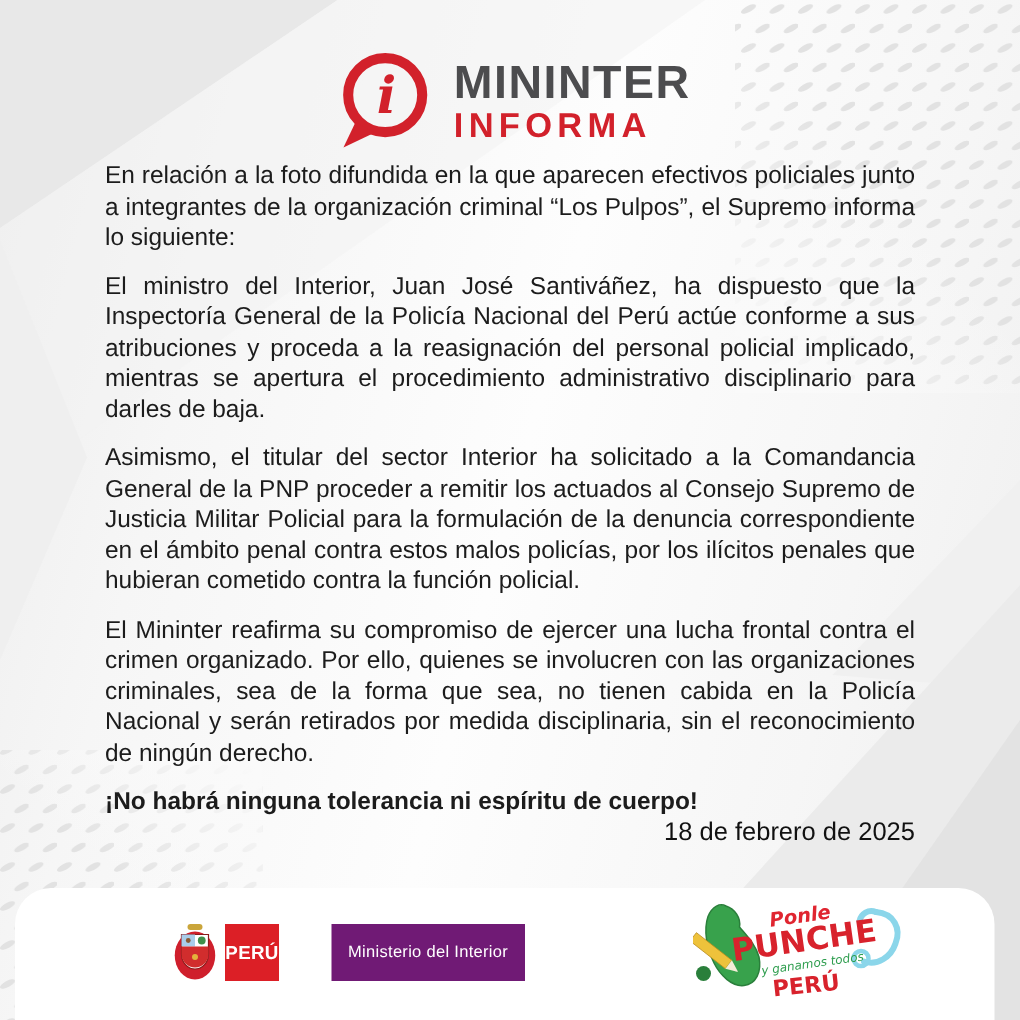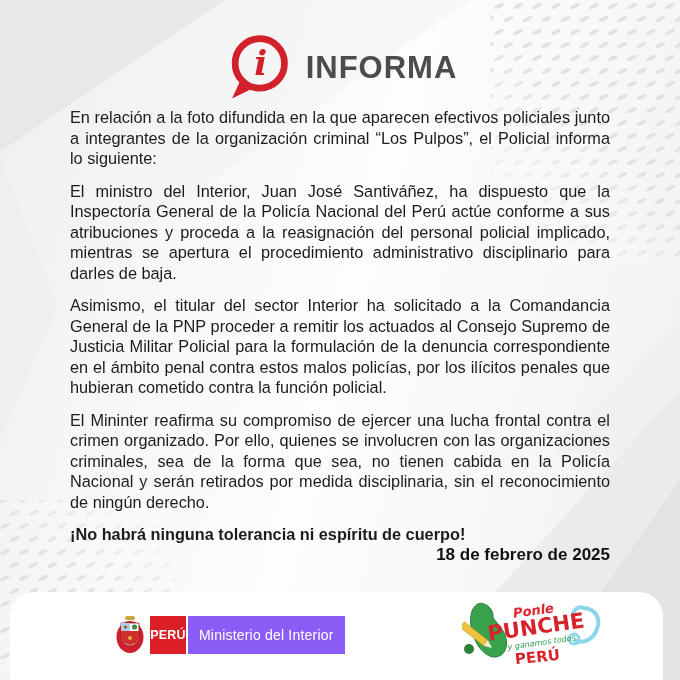--- a/index.html
+++ b/index.html
@@ -30,40 +30,40 @@
     color:#1c1c1c;
   }
   .body-text p{
     margin:0 0 12px 0;font-size:16.3px;line-height:20.5px;
     text-align:justify;
   }
   .body-text p.left{text-align:left;font-weight:bold;}
   .body-text .b{font-weight:normal;}
   .date{
     position:absolute;left:70px;top:545px;width:540px;
-    text-align:right;font-size:17px;font-weight:bold;color:#111;
+    text-align:right;font-size:17px;font-weight:normal;color:#111;
   }
   
   .footer-card{
     position:absolute;left:10px;top:592px;width:653px;height:88px;
     background:#ffffff;border-radius:24px 24px 0 0;
   }
   .gov-logo{
     position:absolute;left:106px;top:20px;height:46px;
     display:flex;align-items:center;gap:6px;
   }
   .gov-boxes{display:flex;align-items:center;gap:2px;}
   .gov-red{
     width:36px;height:38px;background:#dc1f26;color:#fff;
     font-weight:bold;font-size:12.5px;display:flex;align-items:center;
     justify-content:center;letter-spacing:0.2px;
   }
   .gov-gray{
-    height:38px;background:#8b5cf6;color:#fff;font-size:14px;
-    display:flex;align-items:center;padding:0 11px;letter-spacing:0.2px;
+    height:38px;background:#701a75;color:#fff;font-size:11px;
+    display:flex;align-items:center;padding:0 11px;letter-spacing:0.2px;margin-left:33px;
   }
   .campaign{position:absolute;left:452px;top:6px;}
 </style>
 </head>
 <body>
 
 <div class="canvas">
 
   <svg class="bg" viewBox="0 0 680 680">
     <defs>
@@ -92,26 +92,27 @@
     <rect x="0" y="500" width="175" height="180" fill="url(#fadeBL)"></rect>
   </svg>
 
   <div class="logo-row">
     <svg class="bubble" width="70" height="74" viewBox="0 0 78 82">
       <circle cx="41" cy="37" r="27.5" fill="none" stroke="#d2212b" stroke-width="7.5"></circle>
       <path d="M19,57 L10,76 L33,65 Z" fill="#d2212b"></path>
       <text x="42" y="50" text-anchor="middle" font-family="DejaVu Serif, serif" font-style="italic" font-weight="bold" font-size="38" fill="#d2212b">i</text>
     </svg>
     <div class="brand">
-      <div class="brand-top">INFORMA</div>
+      <div class="brand-top">MININTER</div>
+      <div class="brand-bottom">INFORMA</div>
     </div>
   </div>
 
   <div class="body-text">
-      <p><span>En relación a la foto difundida en la que aparecen efectivos policiales junto a integrantes de la organización criminal “Los Pulpos”, el Policial informa lo siguiente:</span></p>
+      <p><span>En relación a la foto difundida en la que aparecen efectivos policiales junto a integrantes de la organización criminal “Los Pulpos”, el Supremo informa lo siguiente:</span></p>
       <p><span>El ministro del Interior, Juan José Santiváñez, ha dispuesto que la Inspectoría General de la Policía Nacional del Perú actúe conforme a sus atribuciones y proceda a la reasignación del personal policial implicado, mientras se apertura el procedimiento administrativo disciplinario para </span><span class="b">darles de baja</span><span>.</span></p>
       <p><span>Asimismo, el titular del sector Interior ha solicitado a la Comandancia General de la PNP proceder a remitir los actuados al </span><span class="b">Consejo Supremo de Justicia Militar Policial</span><span> para la formulación de la denuncia correspondiente en el ámbito penal contra estos malos policías, por los ilícitos penales que hubieran cometido contra la función policial.</span></p>
       <p><span>El Mininter reafirma su compromiso de ejercer una lucha frontal contra el crimen organizado. Por ello, quienes se involucren con las organizaciones criminales, sea de la forma que sea, no tienen cabida en la Policía Nacional y serán retirados por medida disciplinaria, sin el reconocimiento de ningún derecho.</span></p>
       <p class="left"><span>¡No habrá ninguna tolerancia ni espíritu de cuerpo!</span></p>
     </div>
 
   <div class="date">18 de febrero de 2025</div>
 
   <div class="footer-card">
 

